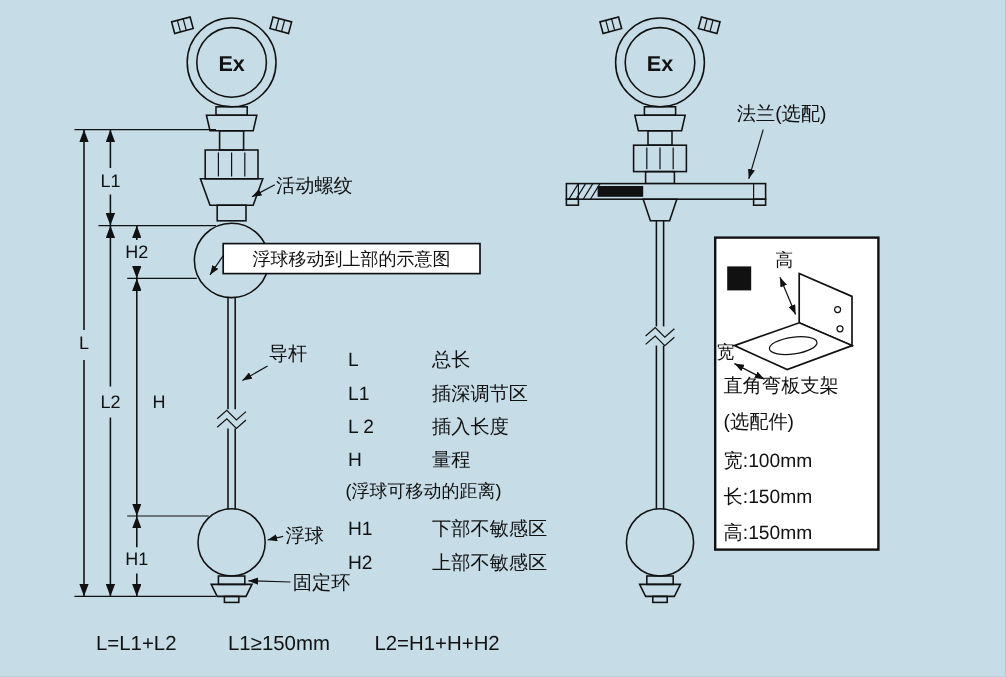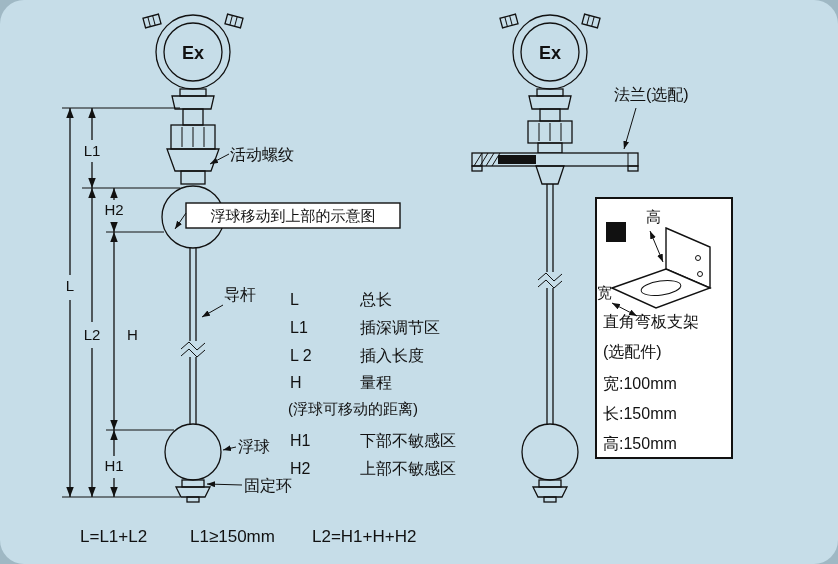--- a/index.html
+++ b/index.html
@@ -1,16 +1,16 @@
 <!DOCTYPE html>
 <html><head>
 <meta charset="utf-8">
 <style>
   html,body{margin:0;padding:0;background:#9fb8c4;}
-  #stage{width:838px;height:564px;position:relative;overflow:hidden;border-radius:24px;}
+  #stage{width:838px;height:564px;position:relative;overflow:hidden;}
   svg{display:block;}
   svg text{font-family:"Liberation Sans","DejaVu Sans",sans-serif;fill:#111;}
   .ln{stroke:#111;stroke-width:1.3;fill:none;}
   .thin{stroke:#111;stroke-width:1;fill:none;}
   .fillbg{fill:#c6dde8;stroke:#111;stroke-width:1.3;}
   .fillwhite{fill:#ffffff;stroke:#111;stroke-width:1.4;}
   .solid{fill:#111;stroke:none;}
   .t16{font-size:16px;}
   .t15{font-size:15px;}
   .t17{font-size:17px;}

